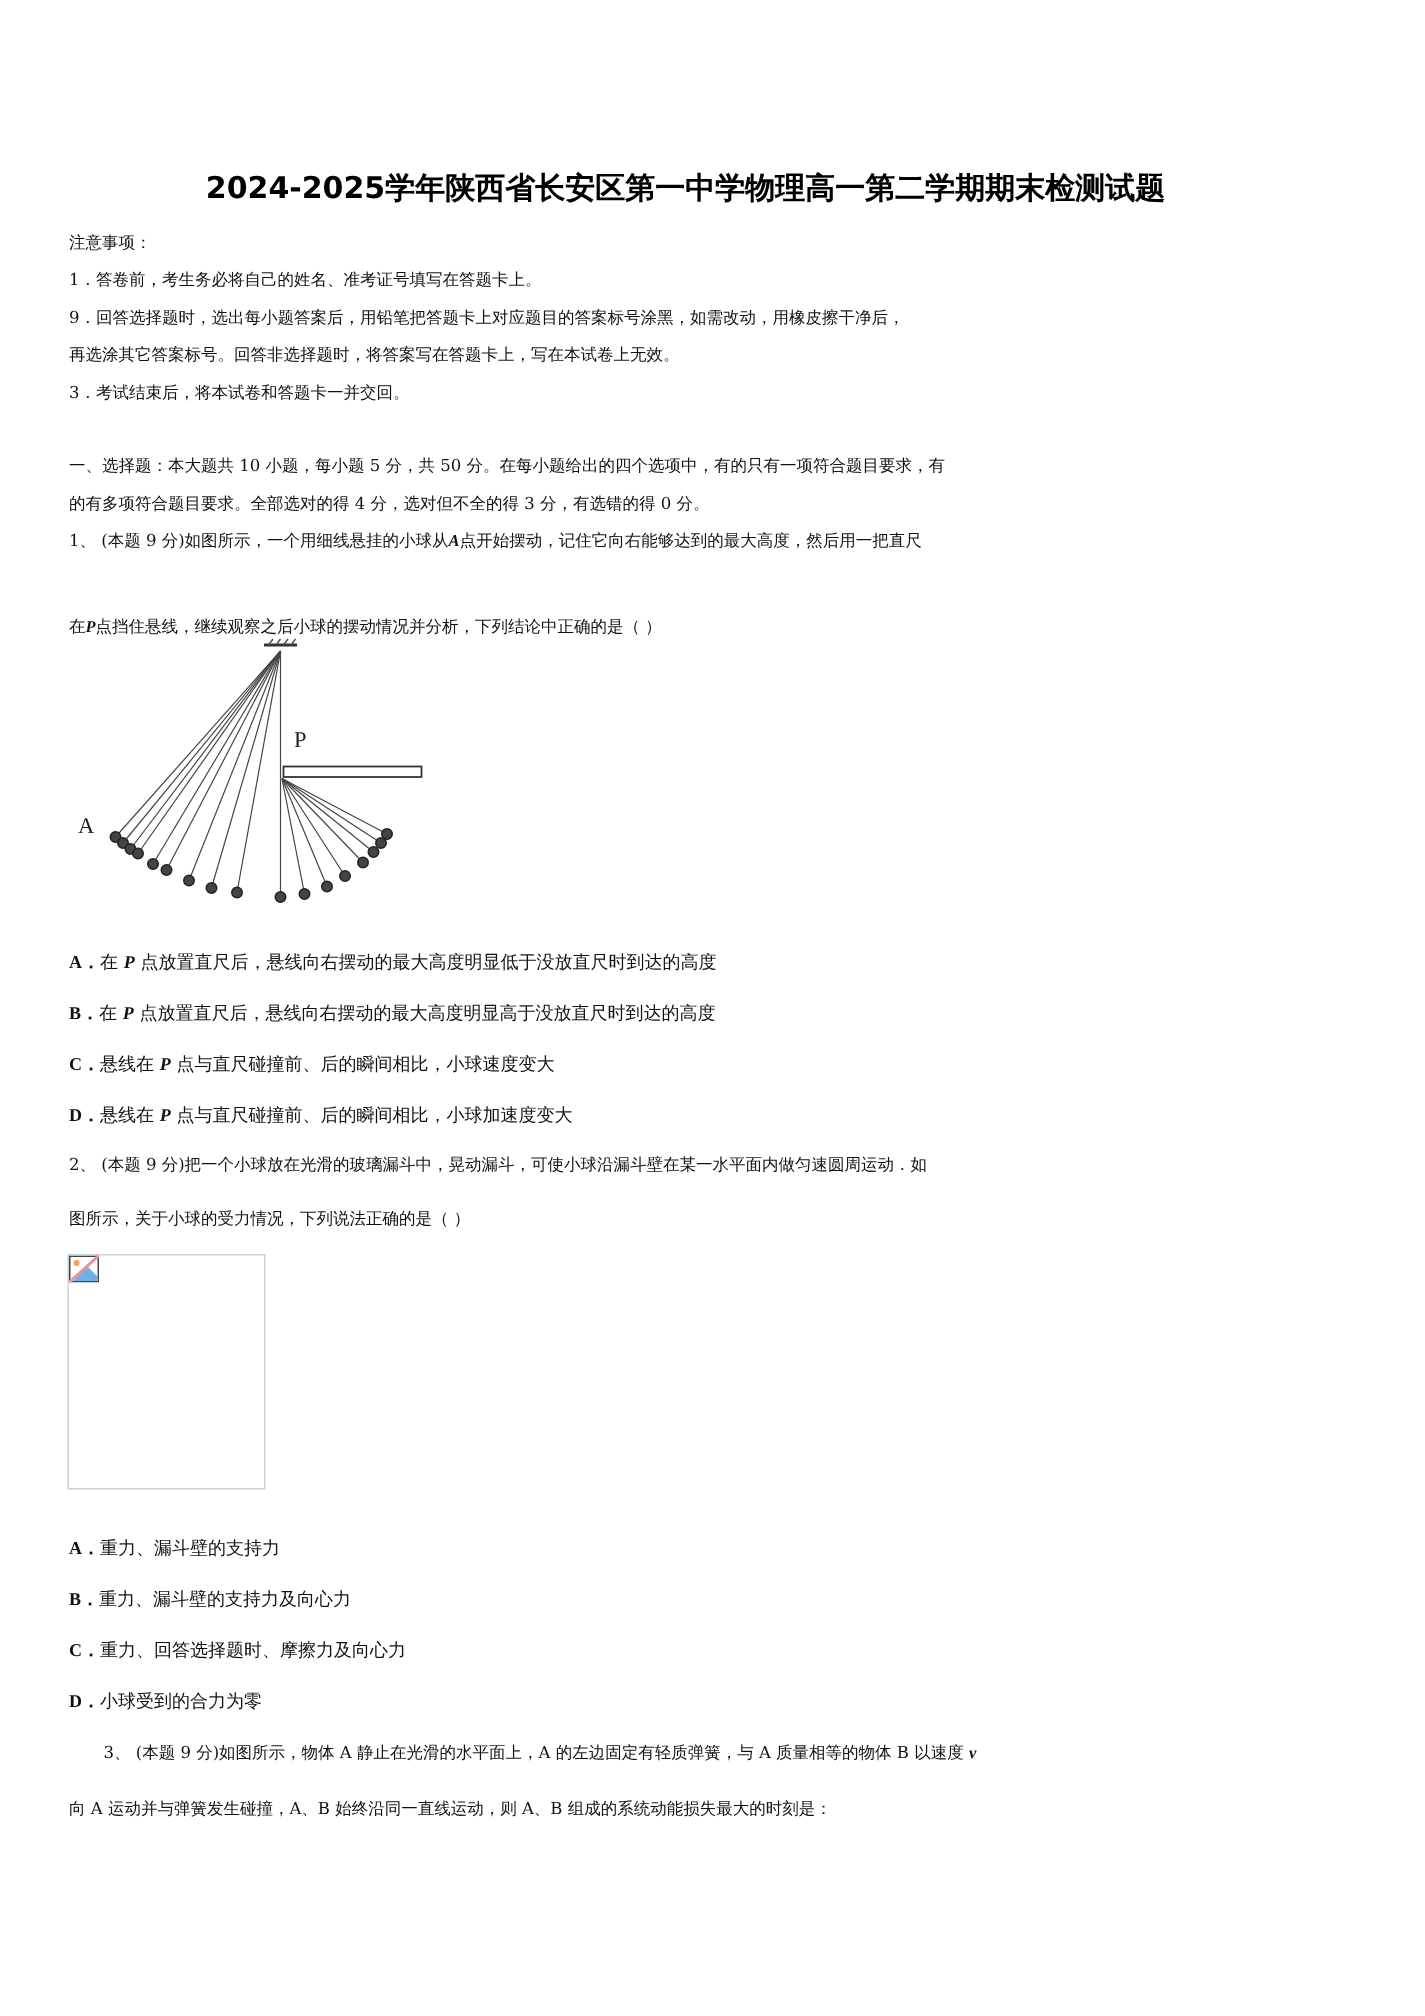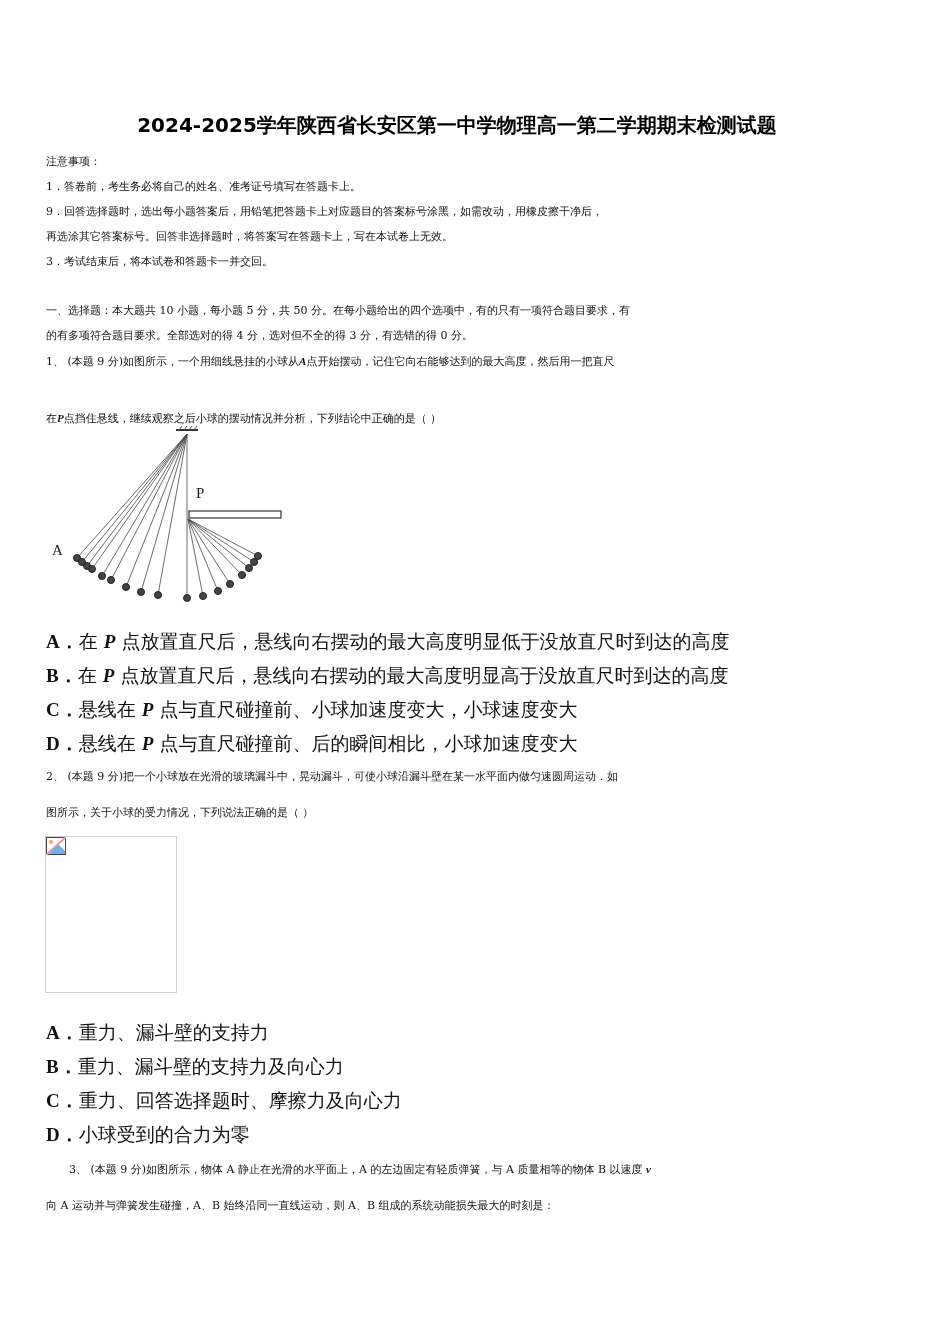--- a/index.html
+++ b/index.html
@@ -2,21 +2,21 @@
 <html><head>
 <meta charset="utf-8">
 <style>
   html, body { margin: 0; padding: 0; background: #ffffff; }
   body { width: 950px; height: 1344px; position: relative; overflow: hidden;
          font-family: "DejaVu Serif", "Liberation Serif", serif; color: #111; }
   .title { position: absolute; left: 0; width: 914px; top: 112px; text-align: center;
            font-family: "DejaVu Sans", "Liberation Sans", sans-serif; font-weight: bold;
            font-size: 20px; letter-spacing: 0px; color: #000; }
   .line { position: absolute; left: 46px; font-size: 11px; line-height: 20px; white-space: nowrap; color: #111; }
-  .opt { position: absolute; left: 46px; font-size: 19px; line-height: 20px; white-space: nowrap; }
+  .opt { position: absolute; left: 46px; font-size: 12px; line-height: 20px; white-space: nowrap; }
   .opt .lbl { font-weight: bold; font-family: "Liberation Serif", serif; }
   .it { font-style: italic; font-weight: bold; font-family: "Liberation Serif", serif; }
   .fig1 { position: absolute; left: 46px; top: 424px; width: 240px; height: 182px; }
   .broken-img { position: absolute; left: 45px; top: 836px; width: 132px; height: 157px;
                 border: 1px solid #cfcfcf; box-sizing: border-box; }
   .broken-img .ico { position: absolute; left: 0; top: 0; width: 20px; height: 18px; }
 </style>
 </head>
 <body>
 
@@ -99,21 +99,21 @@
     </svg>
   </div>
 
   <div class="opt" style="top:631px;">
     <span class="lbl">A．</span><span>在 </span><span class="it">P</span><span> 点放置直尺后，悬线向右摆动的最大高度明显低于没放直尺时到达的高度</span>
   </div>
   <div class="opt" style="top:665px;">
     <span class="lbl">B．</span><span>在 </span><span class="it">P</span><span> 点放置直尺后，悬线向右摆动的最大高度明显高于没放直尺时到达的高度</span>
   </div>
   <div class="opt" style="top:699px;">
-    <span class="lbl">C．</span><span>悬线在 </span><span class="it">P</span><span> 点与直尺碰撞前、小球加速度变大，小球速度变大</span>
+    <span class="lbl">C．</span><span>悬线在 </span><span class="it">P</span><span> 点与直尺碰撞前、后的瞬间相比，小球速度变大</span>
   </div>
   <div class="opt" style="top:733px;">
     <span class="lbl">D．</span><span>悬线在 </span><span class="it">P</span><span> 点与直尺碰撞前、后的瞬间相比，小球加速度变大</span>
   </div>
 
   <div class="line" style="top:767px;">2、 (本题 9 分)把一个小球放在光滑的玻璃漏斗中，晃动漏斗，可使小球沿漏斗壁在某一水平面内做匀速圆周运动．如</div>
   <div class="line" style="top:803px;">图所示，关于小球的受力情况，下列说法正确的是（  ）</div>
 
   <div class="broken-img">
     <svg class="ico" viewBox="0 0 20 18">

